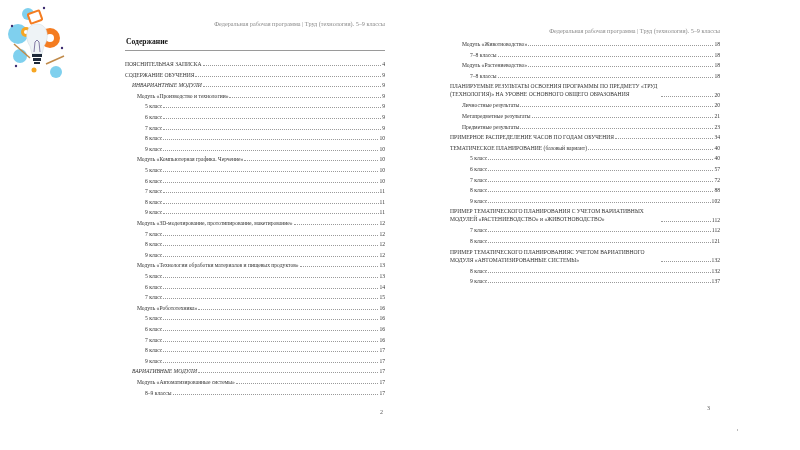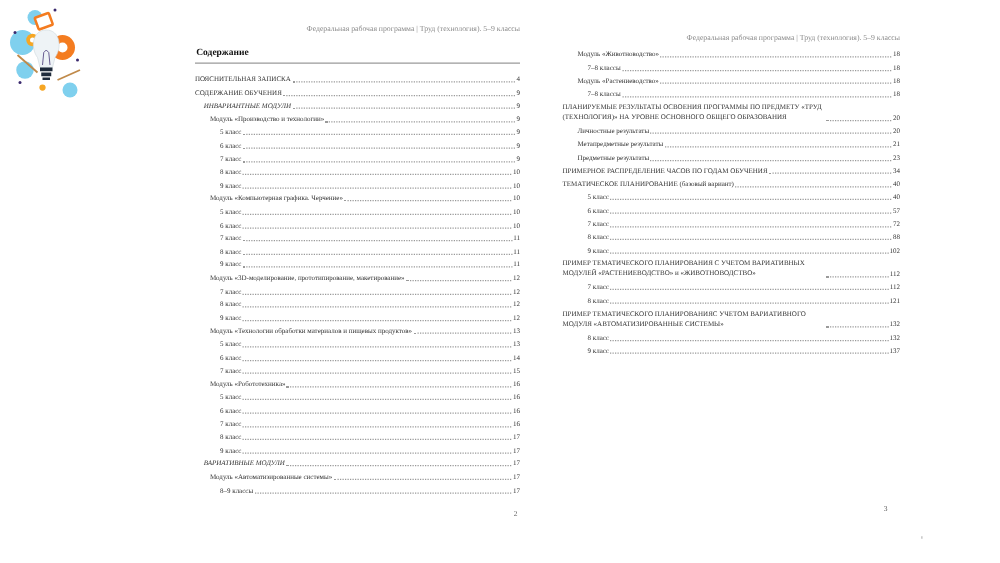--- a/index.html
+++ b/index.html
@@ -1,20 +1,20 @@
 <!DOCTYPE html>
 <html><head>
 <meta charset="utf-8">
 <style>
   html, body { margin:0; padding:0; }
   body { width:800px; height:450px; background:#ffffff; position:relative; overflow:hidden;
          font-family:"Liberation Serif", serif; color:#222; }
   .logo { position:absolute; left:6px; top:4px; width:64px; height:76px; }
   .page { position:absolute; top:0; height:450px; }
-  #page-left { left:156px; width:260px; }
+  #page-left { left:125px; width:260px; }
   #page-right { left:450px; width:270px; }
   .header { position:absolute; top:20px; right:0; font-size:6.2px; color:#8a8a8a; white-space:nowrap; }
   #page-right .header { top:27px; }
   .toc-title { position:absolute; top:37px; left:1px; font-size:7.6px; font-weight:bold; color:#111; }
   .rule { position:absolute; top:50px; left:0; right:0; height:1px; background:#9a9a9a; }
   .toc { position:absolute; left:0; right:0; }
   #page-left .toc { top:57px; }
   #page-right .toc { top:37px; }
   .entry { display:flex; align-items:flex-end; font-size:5.6px; line-height:6.5px; color:#333; height:10.6px; }
   .entry .lbl { white-space:nowrap; }

